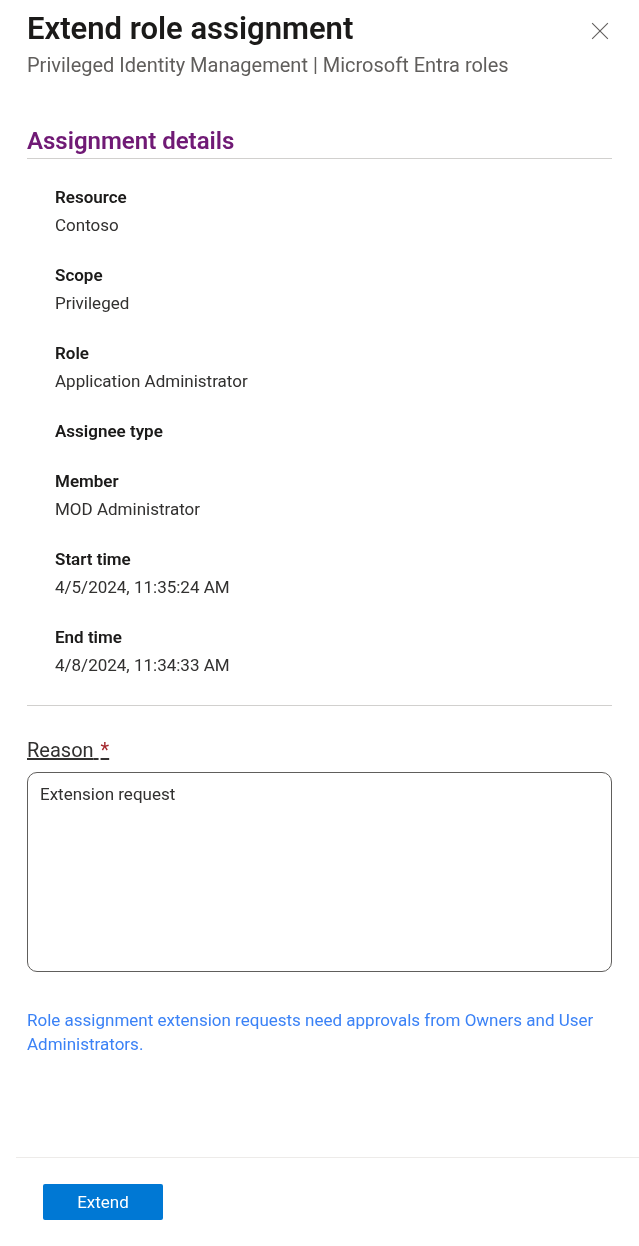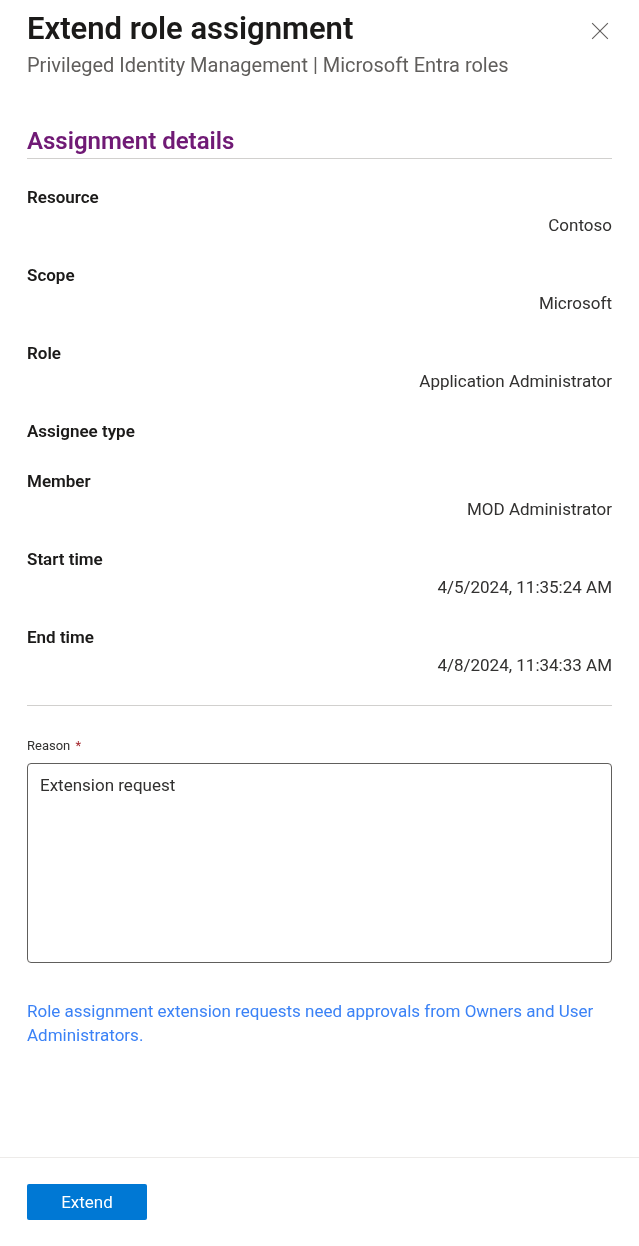--- a/index.html
+++ b/index.html
@@ -54,70 +54,71 @@
     .section-heading {
       font-size: 24px;
       font-weight: 600;
       color: #701a75;
       padding-bottom: 3px;
       border-bottom: 1px solid #d1d0ce;
       margin-bottom: 28px;
     }
     .field {
       margin-bottom: 30px;
+      margin-left: 28px;
     }
     .field-label {
       font-size: 17px;
       font-weight: 600;
       color: #1b1a19;
       margin-bottom: 8px;
     }
     .field-value {
       font-size: 17px;
       font-weight: 400;
       color: #323130;
-      text-align: right;
     }
     .divider {
       border: none;
       border-top: 1px solid #d1d0ce;
       margin-top: 2px;
       margin-bottom: 32px;
     }
     .reason-label {
-      font-size: 13px;
+      font-size: 20px;
       color: #323130;
       margin-bottom: 10px;
+      text-decoration: underline;
     }
     .req {
       color: #a4262c;
       margin-left: 2px;
     }
     .reason-textarea {
       width: 100%;
       height: 200px;
       border: 1px solid #605e5c;
-      border-radius: 4px;
+      border-radius: 10px;
       padding: 11px 12px;
       font-family: inherit;
       font-size: 17px;
       color: #323130;
       resize: none;
       outline: none;
     }
     .helper-text {
       font-size: 17px;
       color: #3b82f6;
       margin-top: 32px;
       line-height: 1.45;
     }
     .footer {
       position: absolute;
       bottom: 0;
-      left: 0;
+      left: 16px;
       right: 0;
       border-top: 1px solid #edebe9;
       padding: 26px 27px;
     }
     .extend-btn {
       background: #0078d4;
       color: #ffffff;
       border: none;
       font-family: inherit;
       font-size: 17px;
@@ -149,21 +150,21 @@
 
   <h2 class="section-heading">Assignment details</h2>
 
   <div class="field">
     <div class="field-label">Resource</div>
     <div class="field-value">Contoso</div>
   </div>
 
   <div class="field">
     <div class="field-label">Scope</div>
-    <div class="field-value">Microsoft</div>
+    <div class="field-value">Privileged</div>
   </div>
 
   <div class="field">
     <div class="field-label">Role</div>
     <div class="field-value">Application Administrator</div>
   </div>
 
   <div class="field">
     <div class="field-label">Assignee type</div>
   </div>

